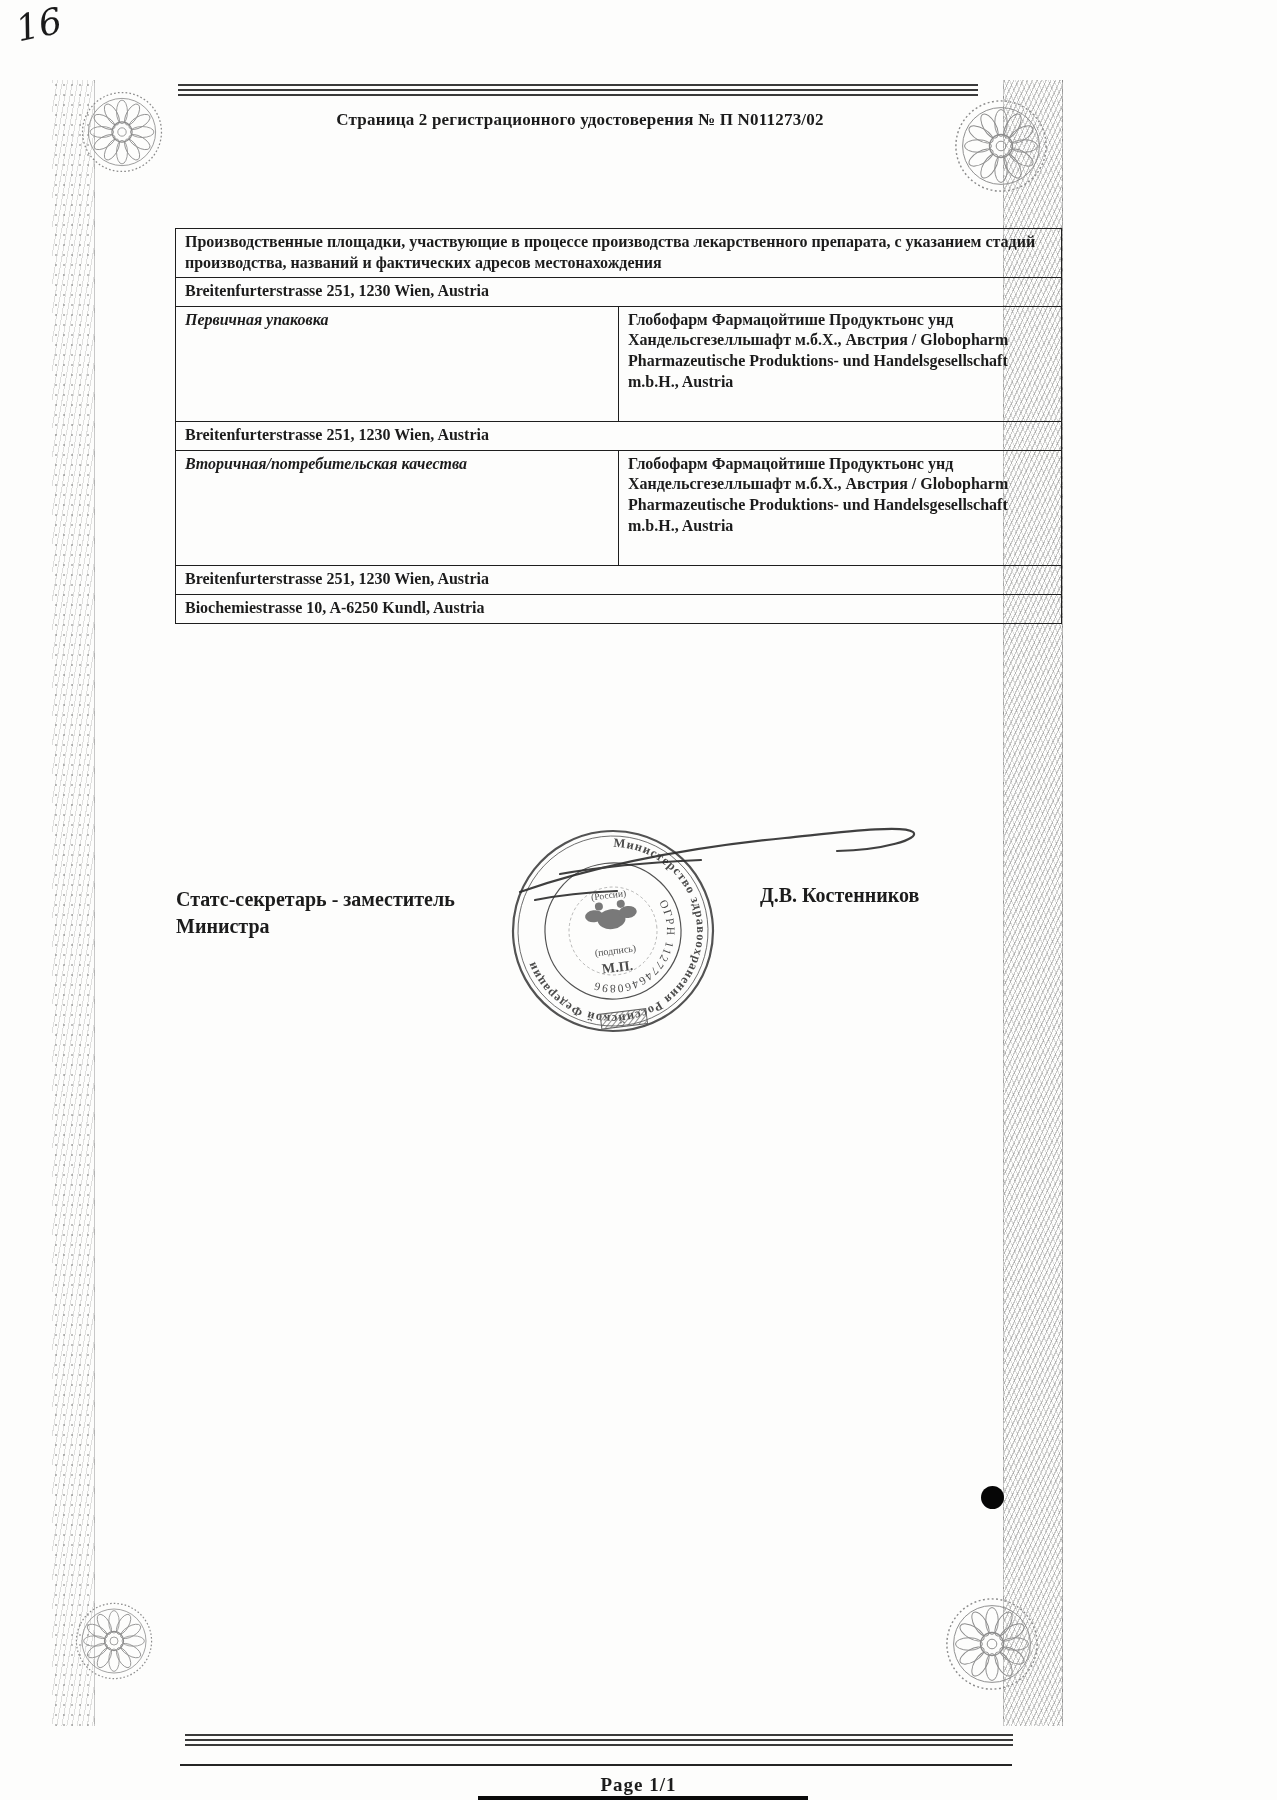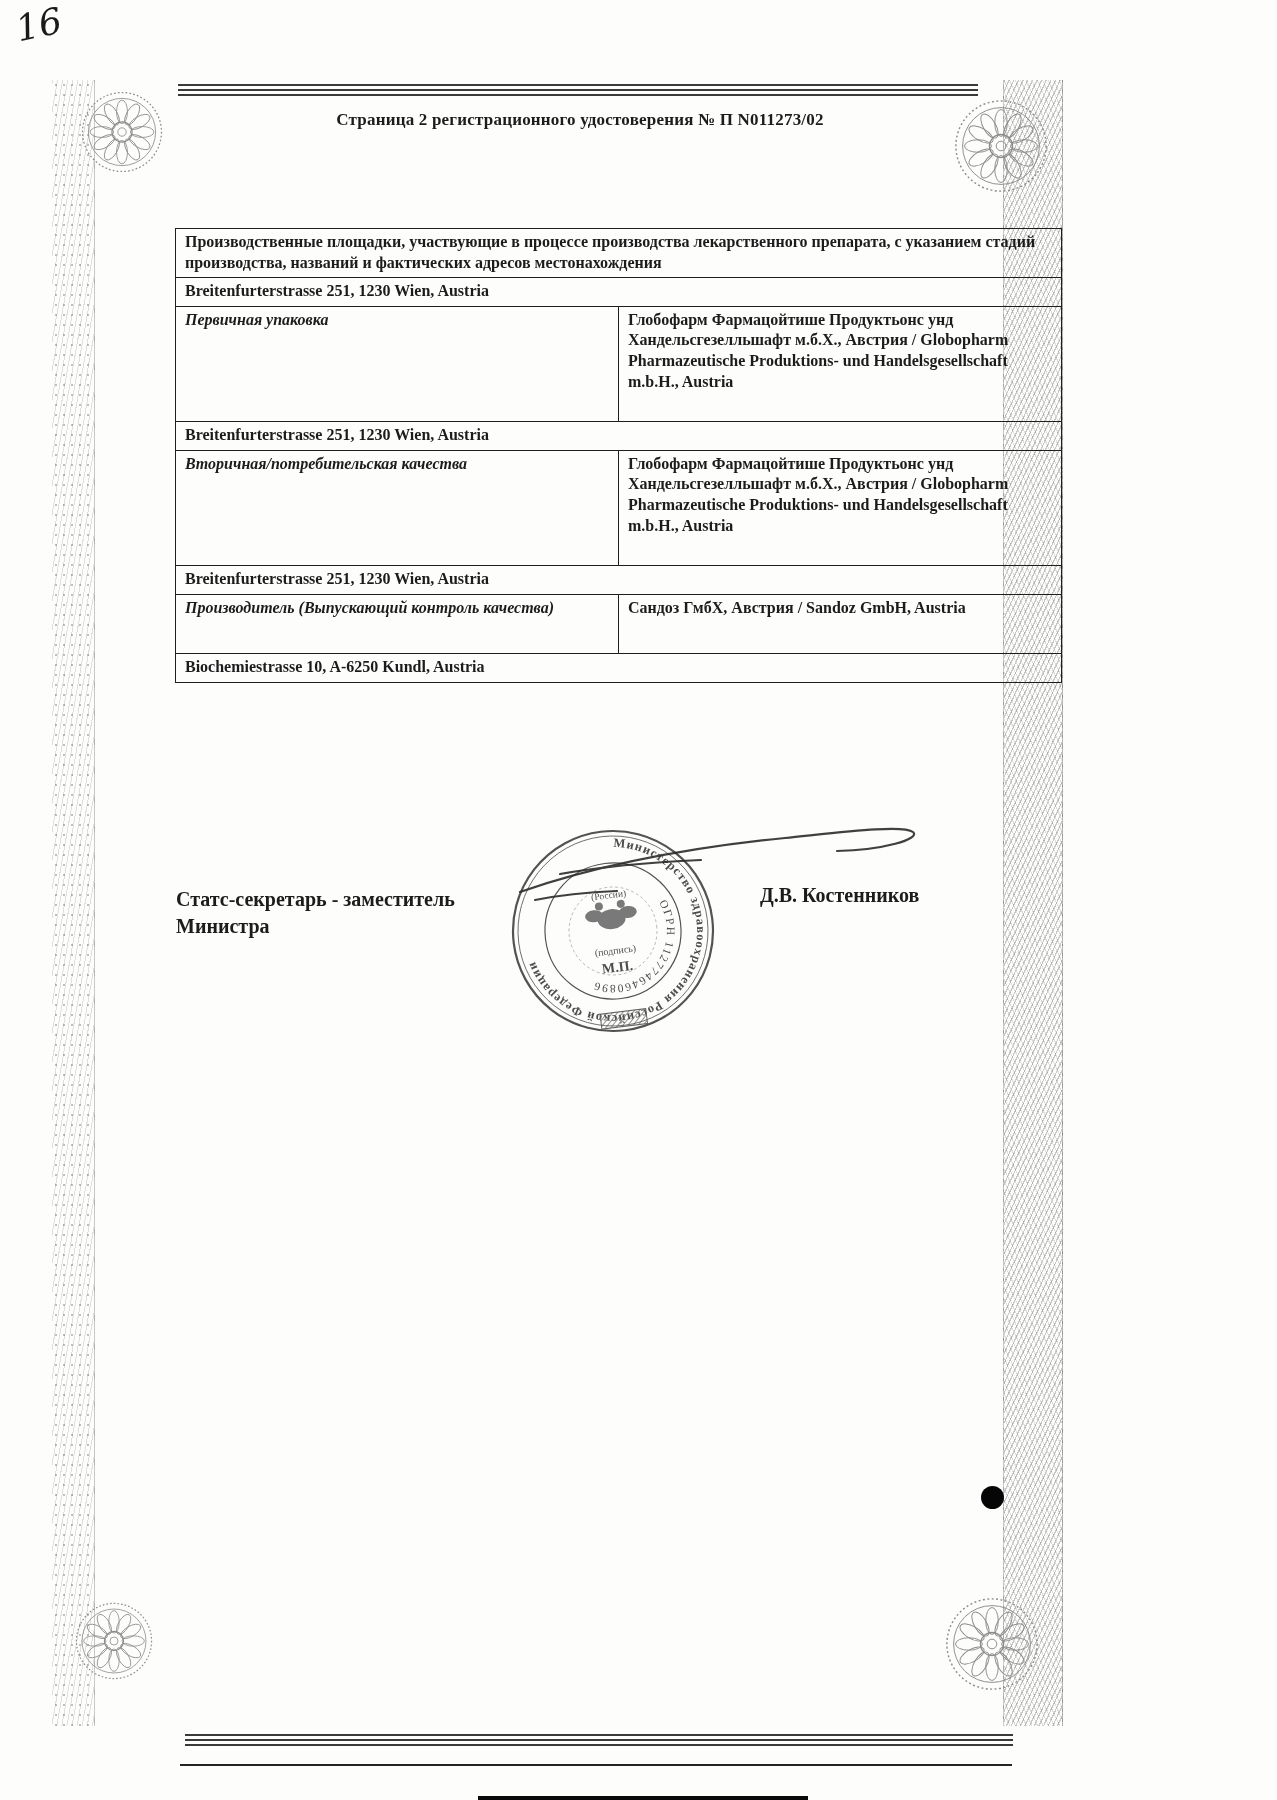--- a/index.html
+++ b/index.html
@@ -147,24 +147,20 @@
     </tr>
 
     <tr class="row-tall">
       <td class="cell-stage">Вторичная/потребительская качества</td>
       <td class="cell-mfr">Глобофарм Фармацойтише Продуктьонс унд Хандельсгезелльшафт м.б.Х., Австрия / Globopharm Pharmazeutische Produktions- und Handelsgesellschaft m.b.H., Austria</td>
     </tr>
     <tr>
       <td colspan="2" class="cell-addr">Breitenfurterstrasse 251, 1230 Wien, Austria</td>
     </tr>
 
-    <tr class="row-short">
-      <td class="cell-stage">Производитель (Выпускающий контроль качества)</td>
-      <td class="cell-mfr">Сандоз ГмбХ, Австрия / Sandoz GmbH, Austria</td>
-    </tr>
     <tr>
       <td colspan="2" class="cell-addr">Biochemiestrasse 10, A-6250 Kundl, Austria</td>
     </tr>
   </tbody>
     </table>
 
   <div class="sig-left">Статс-секретарь - заместитель Министра</div>
   <div class="sig-name">Д.В. Костенников</div>
 
   <svg class="stamp" width="230" height="230" viewBox="0 0 230 230">
@@ -202,15 +198,16 @@
     <g stroke="#2b2b2b" stroke-width="2.2" fill="none" stroke-linecap="round" opacity=".9">
       <path d="M 15,100 C 90,74 180,56 280,46 C 330,41 398,32 408,40 C 416,47 378,58 332,59"></path>
       <path d="M 55,82 C 100,74 150,70 196,68"></path>
       <path d="M 30,108 C 60,102 88,100 112,99"></path>
     </g>
   </svg>
 
   <div class="rule bottom"></div>
   <div class="heavy-line"></div>
   <div class="dot"></div>
+  <div class="footer">Page 1/1</div>
   <div class="footer-bar"></div>
 
 </div>
 
 </body></html>

